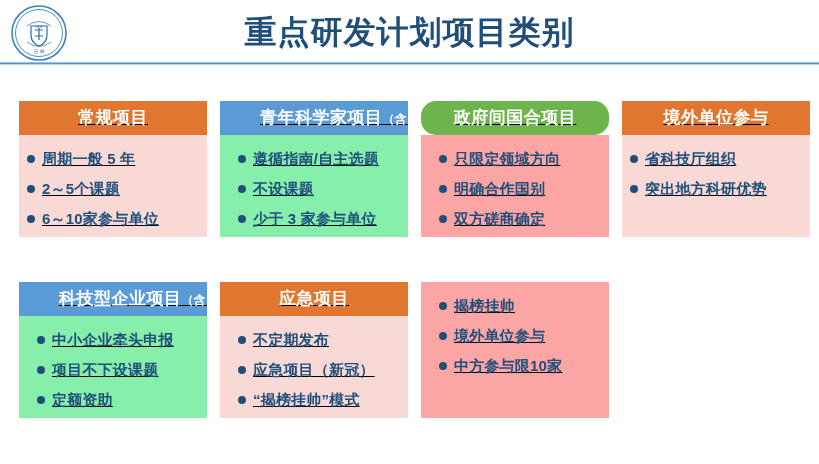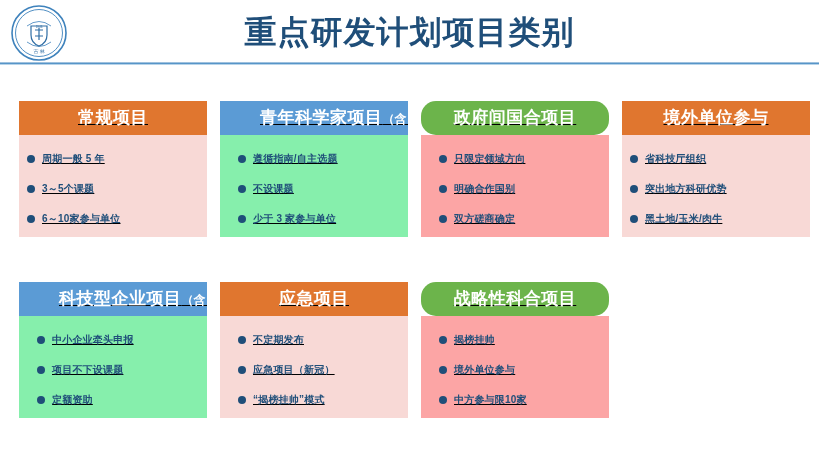--- a/index.html
+++ b/index.html
@@ -91,21 +91,21 @@
   .card-body {
     flex: 1 1 auto;
     padding: 9px 6px 6px 8px;
     display: flex;
     flex-direction: column;
     justify-content: flex-start;
   }
   .bullet-row {
     display: flex;
     align-items: center;
-    font-size: 10px;
+    font-size: 15px;
     font-weight: bold;
     color: #1F4E79;
     line-height: 16px;
     height: 30px;
     white-space: nowrap;
   }
   .bullet-dot {
     width: 8px;
     height: 8px;
     border-radius: 50%;
@@ -158,21 +158,21 @@
     <div class="card-header">
       <span>常规项目</span><span class="suffix"></span>
     </div>
     <div class="card-body">
       <div class="bullet-row">
           <span class="bullet-dot"></span>
           <span class="bullet-text">周期一般 5 年</span>
         </div>
       <div class="bullet-row">
           <span class="bullet-dot"></span>
-          <span class="bullet-text">3～5个课题</span>
+          <span class="bullet-text">2～5个课题</span>
         </div>
       <div class="bullet-row">
           <span class="bullet-dot"></span>
           <span class="bullet-text">6～10家参与单位</span>
         </div>
     </div>
   </div>
 
   <div class="card theme-blue">
     <div class="card-header">
@@ -221,24 +221,20 @@
     </div>
     <div class="card-body">
       <div class="bullet-row">
           <span class="bullet-dot"></span>
           <span class="bullet-text">省科技厅组织</span>
         </div>
       <div class="bullet-row">
           <span class="bullet-dot"></span>
           <span class="bullet-text">突出地方科研优势</span>
         </div>
-      <div class="bullet-row">
-          <span class="bullet-dot"></span>
-          <span class="bullet-text">黑土地/玉米/肉牛</span>
-        </div>
     </div>
   </div>
 
   <div class="card theme-blue">
     <div class="card-header">
       <span>科技型企业项目</span><span class="suffix">（含）</span>
     </div>
     <div class="card-body centered-body">
       <div class="bullet-row">
           <span class="bullet-dot"></span>
@@ -269,23 +265,20 @@
           <span class="bullet-text">应急项目（新冠）</span>
         </div>
       <div class="bullet-row">
           <span class="bullet-dot"></span>
           <span class="bullet-text">“揭榜挂帅”模式</span>
         </div>
     </div>
   </div>
 
   <div class="card theme-green">
-    <div class="card-header">
-      <span>战略性科合项目</span><span class="suffix"></span>
-    </div>
     <div class="card-body centered-body">
       <div class="bullet-row">
           <span class="bullet-dot"></span>
           <span class="bullet-text">揭榜挂帅</span>
         </div>
       <div class="bullet-row">
           <span class="bullet-dot"></span>
           <span class="bullet-text">境外单位参与</span>
         </div>
       <div class="bullet-row">

